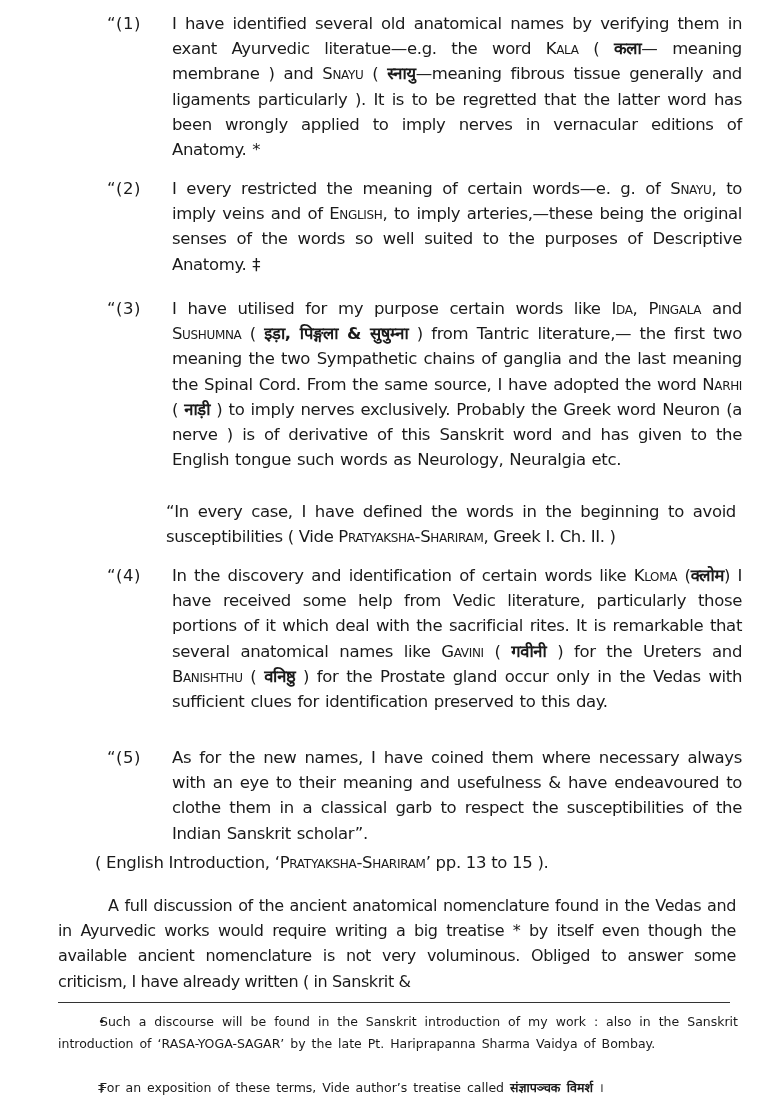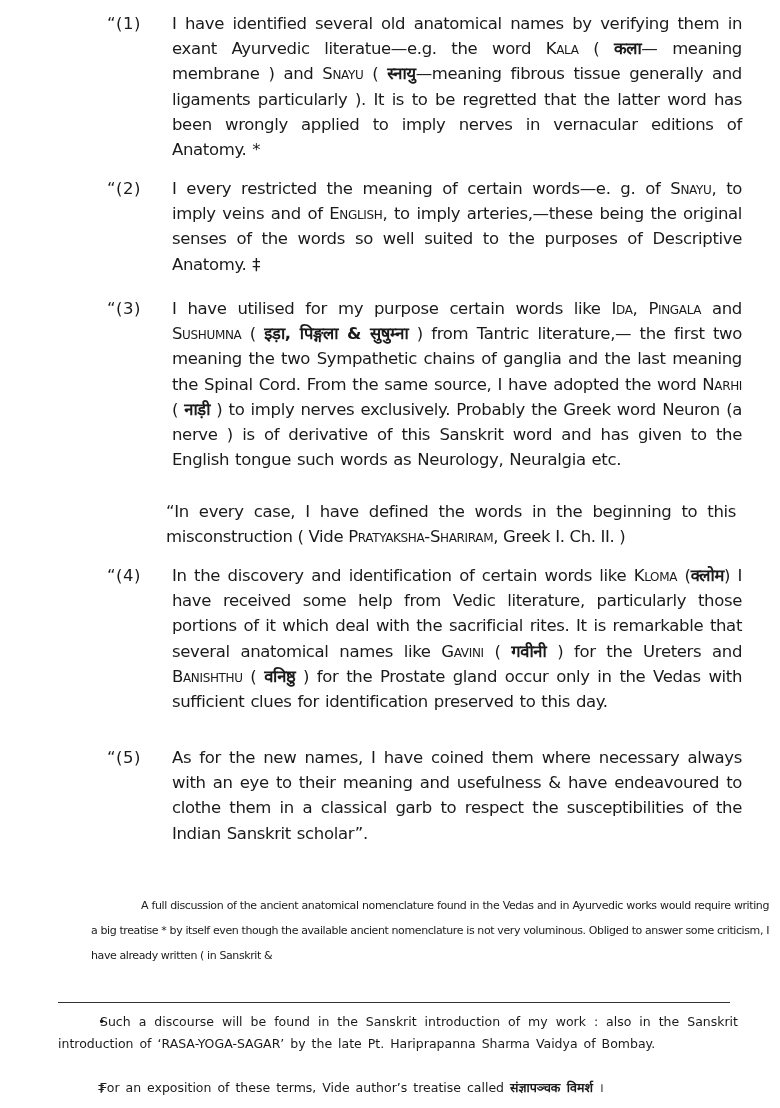--- a/index.html
+++ b/index.html
@@ -26,22 +26,22 @@
     position: absolute; left: 166px; width: 570px;
     font-size: 16.5px; line-height: 25.2px; text-align: justify;
     letter-spacing: -0.35px;
   }
   .citation {
     position: absolute; left: 95px; width: 640px;
     font-size: 16.5px; line-height: 25px; letter-spacing: -0.3px;
   }
   .para {
     position: absolute; left: 58px; width: 678px;
-    font-size: 11px; line-height: 25.2px; text-align: justify;
-    letter-spacing: -0.4px; text-indent: 50px; margin-left: 33px;
+    font-size: 16px; line-height: 25.2px; text-align: justify;
+    letter-spacing: -0.4px; text-indent: 50px;
   }
   .rule {
     position: absolute; left: 58px; top: 1002px; width: 672px; height: 0;
     border-top: 1.5px solid #333;
   }
   .fn {
     position: absolute; left: 58px; width: 680px;
     font-size: 12.5px; line-height: 22px; text-align: justify;
     letter-spacing: 0px; word-spacing: 2px;
   }
@@ -61,32 +61,33 @@
   <div class="item" style="top:176px;">
     <span class="num">“(2)</span>
     <div class="body"><span>I every restricted the meaning of certain words—e. g. of </span><span class="sc">Snayu</span><span>, to imply veins and of </span><span class="sc">English</span><span>, to imply arteries,—these being the original senses of the words so well suited to the purposes of Descriptive Anatomy. ‡</span></div>
   </div>
 
   <div class="item" style="top:296px;">
     <span class="num">“(3)</span>
     <div class="body"><span>I have utilised for my purpose certain words like </span><span class="sc">Ida</span><span>, </span><span class="sc">Pingala</span><span> and </span><span class="sc">Sushumna</span><span> ( </span><span class="deva">इड़ा, पिङ्गला &amp; सुषुम्ना</span><span> ) from Tantric literature,— the first two meaning the two Sympathetic chains of ganglia and the last meaning the Spinal Cord.  From the same source, I have adopted the word </span><span class="sc">Narhi</span><span> ( </span><span class="deva">नाड़ी</span><span> ) to imply nerves exclusively.  Probably the Greek word Neuron (a nerve ) is of derivative of this Sanskrit word and has given to the English tongue such words as Neurology, Neuralgia etc.</span></div>
   </div>
 
-  <div class="quote-note" style="top:499px;"><span>“In every case, I have defined the words in the beginning to this misconstruction  ( Vide </span><span class="sc">Pratyaksha-Shariram</span><span>, Greek I. Ch. II. )</span></div>
+  <div class="quote-note" style="top:499px;"><span>“In every case, I have defined the words in the beginning to avoid susceptibilities  ( Vide </span><span class="sc">Pratyaksha-Shariram</span><span>, Greek I. Ch. II. )</span></div>
 
   <div class="item" style="top:563px;">
     <span class="num">“(4)</span>
     <div class="body"><span>In the discovery and identification of certain words like </span><span class="sc">Kloma</span><span> (</span><span class="deva">क्लोम</span><span>) I have received some help from Vedic literature, particularly those portions of it which deal with the sacrificial rites.  It is remarkable that several anatomical names like </span><span class="sc">Gavini</span><span> ( </span><span class="deva">गवीनी</span><span> ) for the Ureters and </span><span class="sc">Banishthu</span><span> ( </span><span class="deva">वनिष्ठु</span><span> ) for the Prostate gland occur only in the Vedas with sufficient clues for identification preserved to this day.</span></div>
   </div>
 
   <div class="item" style="top:745px;">
     <span class="num">“(5)</span>
     <div class="body"><span>As for the new names, I have coined them where necessary always with an eye to their meaning and usefulness &amp; have endeavoured to clothe them in a classical garb to respect the susceptibilities of the Indian Sanskrit scholar”.</span></div>
   </div>
 
+  <div class="citation" style="top:850px;"><span>( English Introduction, ‘</span><span class="sc">Pratyaksha-Shariram</span><span>’ pp. 13 to 15 ).</span></div>
 
   <div class="para" style="top:893px;">A full discussion of the ancient anatomical nomenclature found in the Vedas and in Ayurvedic works would require writing a big treatise * by itself even though the available ancient nomenclature is not very voluminous. Obliged to answer some criticism, I have already written ( in Sanskrit &amp;</div>
 
   <div class="rule"></div>
 
   <div class="fn fn-first" style="top:1011px;"><span class="fn-mark">•</span><span>Such a discourse will be found in the Sanskrit introduction of my work : also in the Sanskrit introduction of ‘</span><span>RASA-YOGA-SAGAR</span><span>’ by the late Pt. Hariprapanna Sharma Vaidya of Bombay.</span></div>
 
   <div class="fn fn-first" style="top:1077px;"><span class="fn-mark">‡</span><span>For an exposition of these terms, Vide author’s treatise called </span><span class="deva">संज्ञापञ्चक विमर्श</span><span> ।</span></div>
 
 </div>

